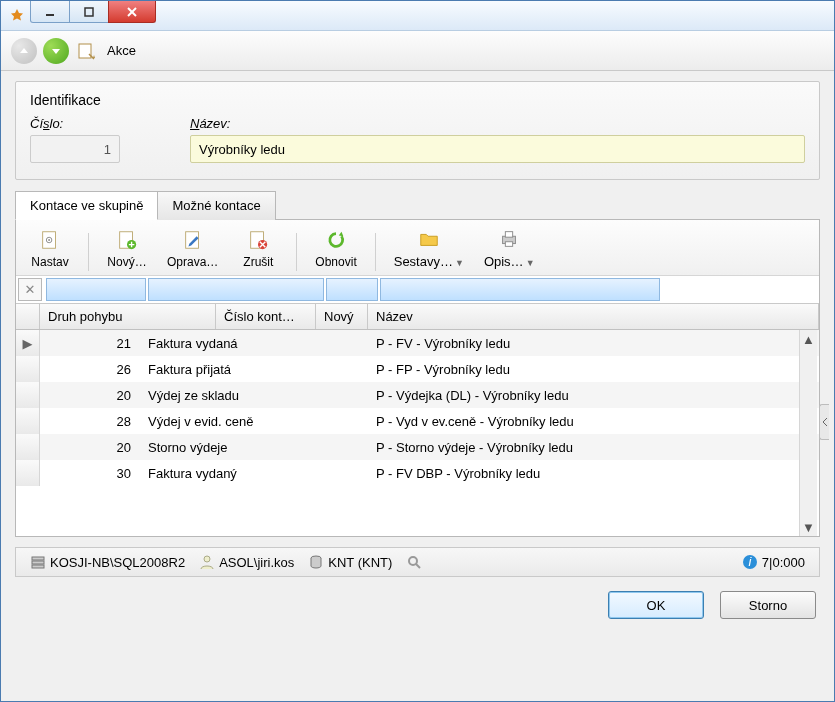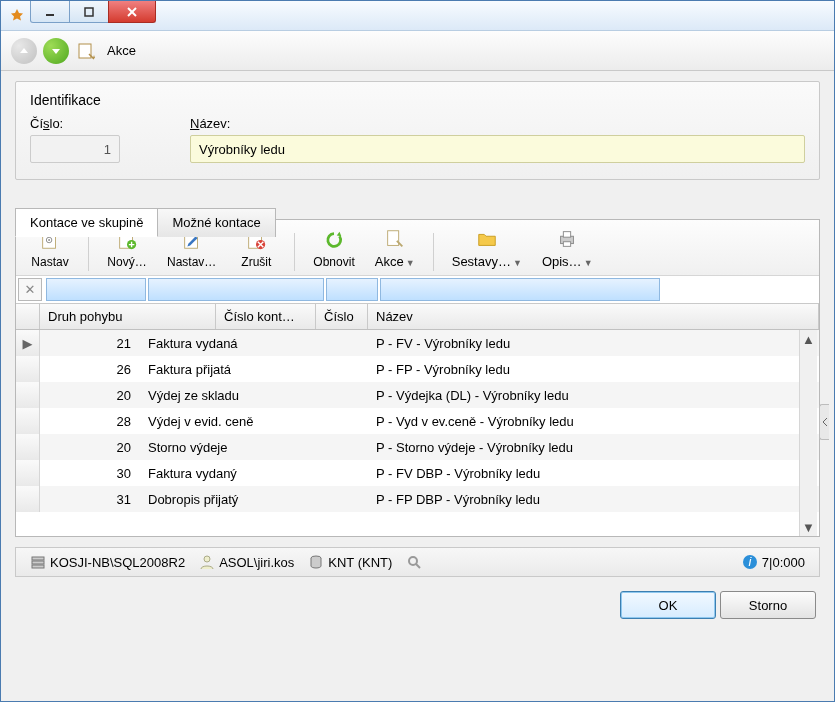--- a/index.html
+++ b/index.html
@@ -24,31 +24,31 @@
 .circle-btn.up { background: radial-gradient(circle at 30% 30%, #e8e8e8,#c0c0c0); }
 .circle-btn.down { background: radial-gradient(circle at 30% 30%, #9edc56,#4fa81f); }
 .circle-btn svg { width: 12px; height: 12px; }
 .action-icon { width: 22px; height: 22px; display:flex; align-items:center; justify-content:center; }
 .action-label { margin-left: 4px; }
 
 
 .form-area { margin: 10px 14px 4px 14px; border: 1px solid #c9c9c9; background: linear-gradient(#fafafa,#f0f0f0); padding: 10px 14px 16px 14px; border-radius: 2px; }
 .form-title { font-size: 14px; margin-bottom: 8px; }
 .form-row { display: flex; align-items: center; gap: 10px; }
-.form-label { min-width: 0; margin-bottom: 4px; }
+.form-label { min-width: 0; margin-bottom: 4px; font-style: italic; }
 .form-col1 { width: 150px; }
 .form-col2 { flex: 1; }
 .input-num { width: 90px; height: 28px; border: 1px solid #ccc; background: #f2f2f2; text-align: right; padding: 0 8px; color:#555; border-radius:2px; }
 .input-text { width: 100%; height: 28px; border: 1px solid #cfcf9e; background: #fbfbdc; padding: 0 8px; border-radius:2px; }
 .underline { text-decoration: underline; }
 
 
 .tabs-wrap { margin: 6px 14px 0 14px; }
 .tabstrip { display: flex; }
-.tab { padding: 6px 14px; border: 1px solid #b8b8b8; border-bottom: none; background: linear-gradient(#f8f8f8,#e6e6e6); margin-right: -1px; cursor: pointer; position: relative; top: 18px; }
+.tab { padding: 6px 14px; border: 1px solid #b8b8b8; border-bottom: none; background: linear-gradient(#f8f8f8,#e6e6e6); margin-right: -1px; cursor: pointer; position: relative; top: 1px; }
 .tab.active { background: #fff; border-bottom: 1px solid #fff; z-index: 2; }
 .tab-panel { border: 1px solid #b8b8b8; background: #fff; }
 
 
 .toolbar { display: flex; align-items: flex-end; padding: 4px 6px; gap: 4px; background: linear-gradient(#fdfdfd,#f0f0f0); border-bottom: 1px solid #d6d6d6; }
 .tool-item { display: flex; flex-direction: column; align-items: center; padding: 2px 8px; cursor: pointer; min-width: 56px; }
 .tool-item .ticon { width: 26px; height: 26px; display:flex; align-items:center; justify-content:center; }
 .tool-item .tlabel { font-size: 12px; margin-top: 2px; }
 .tool-sep { width: 1px; height: 38px; background: #d0d0d0; margin: 0 6px; }
 .dropdown-caret { font-size: 9px; color:#666; margin-left: 2px; }
@@ -76,21 +76,21 @@
 .vscroll .arrow { width:14px; height:14px; display:flex; align-items:center; justify-content:center; color:#555; cursor:pointer;}
 .side-marker { position:absolute; right:-10px; top:100px; width:10px; height:36px; background:#e8e8e8; border:1px solid #bcbcbc; border-right:none; border-radius:3px 0 0 3px; display:flex; align-items:center; justify-content:center;}
 
 
 .statusbar { display:flex; align-items:center; gap:14px; padding: 6px 14px; border-top:1px solid #c9c9c9; background:linear-gradient(#f7f7f7,#eaeaea); margin: 10px 14px 0 14px; border:1px solid #c9c9c9;}
 .status-item { display:flex; align-items:center; gap:4px; }
 .status-item .sicon { width:16px; height:16px; }
 .status-spacer { flex:1; }
 
 
-.bottom-bar { display:flex; justify-content:flex-end; gap:4px; padding: 14px 18px; background:#f0f0f0; }
+.bottom-bar { display:flex; justify-content:flex-end; gap:16px; padding: 14px 18px; background:#f0f0f0; }
 .btn { min-width: 96px; height: 28px; border: 1px solid #8a8a8a; background: linear-gradient(#fcfcfc,#e3e3e3); border-radius:3px; cursor:pointer; }
 .btn.primary { border: 1px solid #3c7fb1; box-shadow: 0 0 0 1px #8fc8ef inset; background: linear-gradient(#f2f9ff,#d6ecff); }
 
 </style>
 </head>
 <body>
 
 <div class="window">
 
   <div class="titlebar">
@@ -189,50 +189,41 @@
             </span>
           <span class="tlabel">Nový…</span>
         </div>
         <div class="tool-item">
           <span class="ticon">
               <svg viewBox="0 0 24 24" width="22" height="22">
                 <rect x="4" y="3" width="14" height="18" fill="#fff" stroke="#bba86f"></rect>
                 <path d="M8 16l8-8 2 2-8 8-3 1z" fill="#3a77c2"></path>
               </svg>
             </span>
-          <span class="tlabel">Nastav…</span>
+          <span class="tlabel">Oprava…</span>
         </div>
         <div class="tool-item">
           <span class="ticon">
               <svg viewBox="0 0 24 24" width="22" height="22">
                 <rect x="4" y="3" width="14" height="18" fill="#fff" stroke="#bba86f"></rect>
                 <circle cx="17" cy="17" r="5" fill="#d9443a"></circle>
                 <path d="M14 14l6 6M20 14l-6 6" stroke="#fff" stroke-width="1.5"></path>
               </svg>
             </span>
           <span class="tlabel">Zrušit</span>
         </div>
         <div class="tool-sep"></div>
         <div class="tool-item">
           <span class="ticon">
               <svg viewBox="0 0 24 24" width="22" height="22">
                 <path d="M12 5a7 7 0 1 0 6 3" fill="none" stroke="#5cb82c" stroke-width="3"></path>
                 <path d="M18 3l2 5-5-1z" fill="#5cb82c"></path>
               </svg>
             </span>
           <span class="tlabel">Obnovit</span>
-        </div>
-        <div class="tool-item">
-          <span class="ticon">
-              <svg viewBox="0 0 24 24" width="22" height="22">
-                <rect x="4" y="3" width="12" height="16" fill="#fff" stroke="#bba86f"></rect>
-                <path d="M14 14l6 6" stroke="#bba86f" stroke-width="2"></path>
-              </svg>
-            </span>
-          <span class="tlabel"><span>Akce</span><span class="dropdown-caret">▼</span></span>
         </div>
         <div class="tool-sep"></div>
         <div class="tool-item">
           <span class="ticon">
               <svg viewBox="0 0 24 24" width="22" height="22">
                 <path d="M3 7h6l2 2h10v10H3z" fill="#f5c94a" stroke="#c79a1e"></path>
               </svg>
             </span>
           <span class="tlabel"><span>Sestavy…</span><span class="dropdown-caret">▼</span></span>
         </div>
@@ -254,21 +245,21 @@
         <div class="filter-cell c2"></div>
         <div class="filter-cell c3"></div>
         <div class="filter-cell c4"></div>
       </div>
 
       <div class="grid">
         <div class="grid-head">
           <div class="col-ind"></div>
           <div class="gh col2">Druh pohybu</div>
           <div class="gh col1">Číslo kont…</div>
-          <div class="gh col3">Číslo</div>
+          <div class="gh col3">Nový</div>
           <div class="gh col4">Název</div>
         </div>
         <div class="grid-body" id="grid-body">
 
           <div class="grid-row">
               <div class="row-ind">▶</div>
               <div class="gc col1">21</div>
               <div class="gc col2">Faktura vydaná</div>
               <div class="gc col3"></div>
               <div class="gc col4">P - FV - Výrobníky ledu</div>
@@ -301,27 +292,20 @@
               <div class="gc col3"></div>
               <div class="gc col4">P - Storno výdeje -  Výrobníky ledu</div>
             </div>
             <div class="grid-row">
               <div class="row-ind"></div>
               <div class="gc col1">30</div>
               <div class="gc col2">Faktura vydaný</div>
               <div class="gc col3"></div>
               <div class="gc col4">P - FV DBP - Výrobníky ledu</div>
             </div>
-            <div class="grid-row">
-              <div class="row-ind"></div>
-              <div class="gc col1">31</div>
-              <div class="gc col2">Dobropis přijatý</div>
-              <div class="gc col3"></div>
-              <div class="gc col4">P - FP DBP - Výrobníky ledu</div>
-            </div>
             <div class="vscroll">
             <div class="arrow">▲</div>
             <div class="arrow">▼</div>
           </div>
         </div>
         <div class="side-marker">
           <svg width="6" height="10" viewBox="0 0 6 10">
               <path d="M5 1L1 5l4 4" fill="none" stroke="#666"></path>
             </svg>
         </div>

